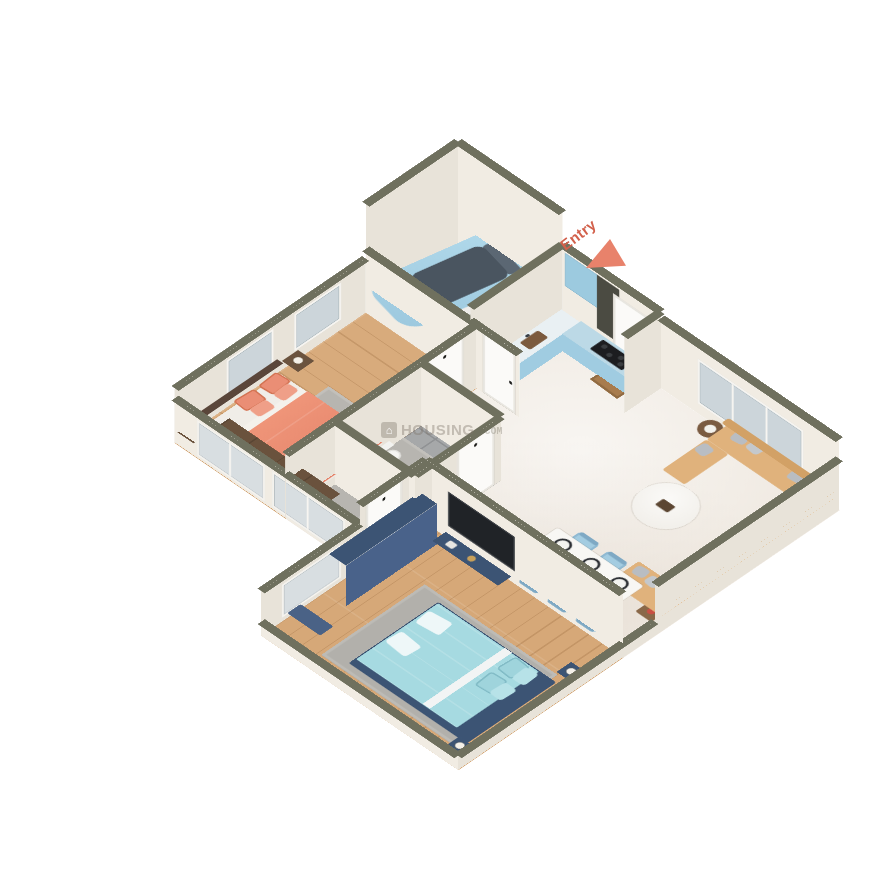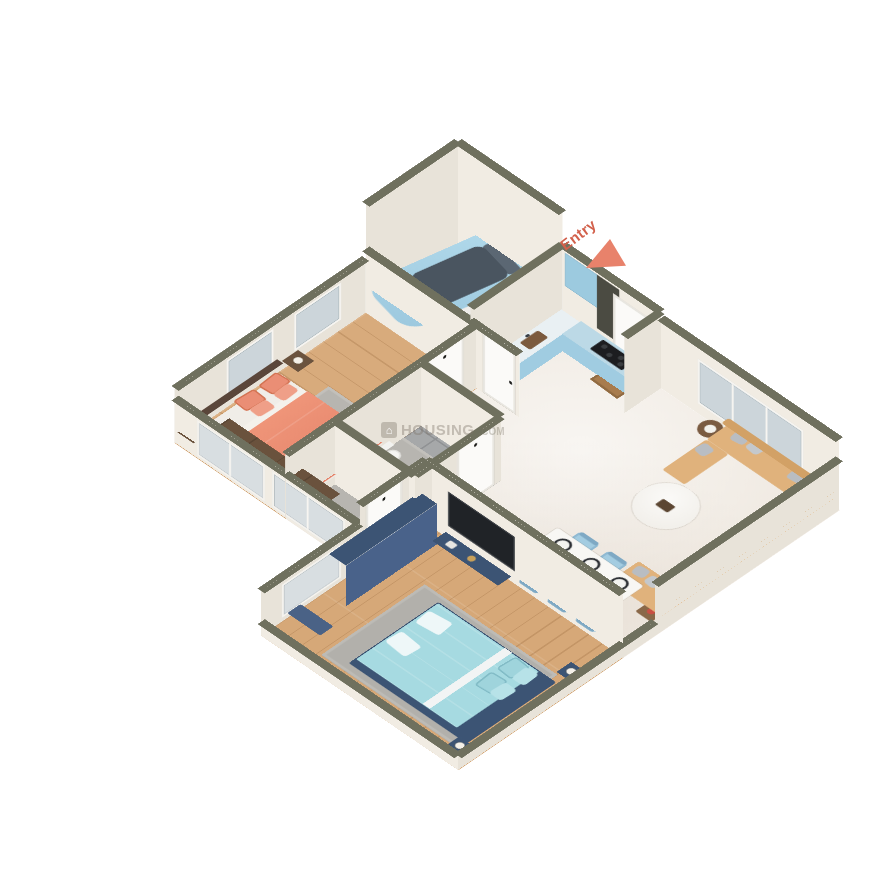--- a/index.html
+++ b/index.html
@@ -25,21 +25,21 @@
   .floor-porch{background:#d6d3cb;}
   .pillow{position:absolute;border-radius:5px;}
   .chair{position:absolute;width:32px;height:26px;border-radius:7px;background:#a3cce1;box-shadow:inset 0 0 0 3px #8fb9d2;transform:translateZ(12px);}
   .chair .back{position:absolute;left:2px;width:28px;height:6px;border-radius:4px;background:#7fa9c4;}
   .plate{position:absolute;width:16px;height:16px;border-radius:50%;background:#f3f3f0;border:3px solid #26292e;}
   .lamp{position:absolute;width:11px;height:11px;border-radius:50%;background:#f4f0e8;box-shadow:0 0 0 1px rgba(90,80,60,.35);}
   
   .wm{position:absolute;left:381px;top:421px;display:flex;align-items:center;gap:4px;opacity:.85;}
   .wm-logo{display:inline-block;width:16px;height:16px;border-radius:3px;background:rgba(125,118,106,.45);color:#fff;font-size:11px;line-height:16px;text-align:center;font-weight:bold;}
   .wm-brand{font-size:15px;font-weight:bold;color:rgba(125,118,106,.48);letter-spacing:.5px;}
-  .wm-com{font-size:10px;font-weight:bold;color:rgba(125,118,106,.42);margin-top:4px;}
+  .wm-com{font-size:10px;font-weight:bold;color:rgba(125,118,106,.42);margin-top:4px;font-family:Liberation Mono, monospace;}
   .entry-label{position:absolute;left:558px;top:226px;transform:rotate(-37deg);color:#d2604b;font-size:15px;font-weight:bold;letter-spacing:.4px;}
   .entry-arrow{position:absolute;left:586px;top:239px;width:40px;height:29px;background:#e8826b;clip-path:polygon(0 100%,60% 0,100% 92%);}
 </style>
 </head>
 <body>
 
 <div class="stage">
   <div class="scene">
     <div class="plan">
 

